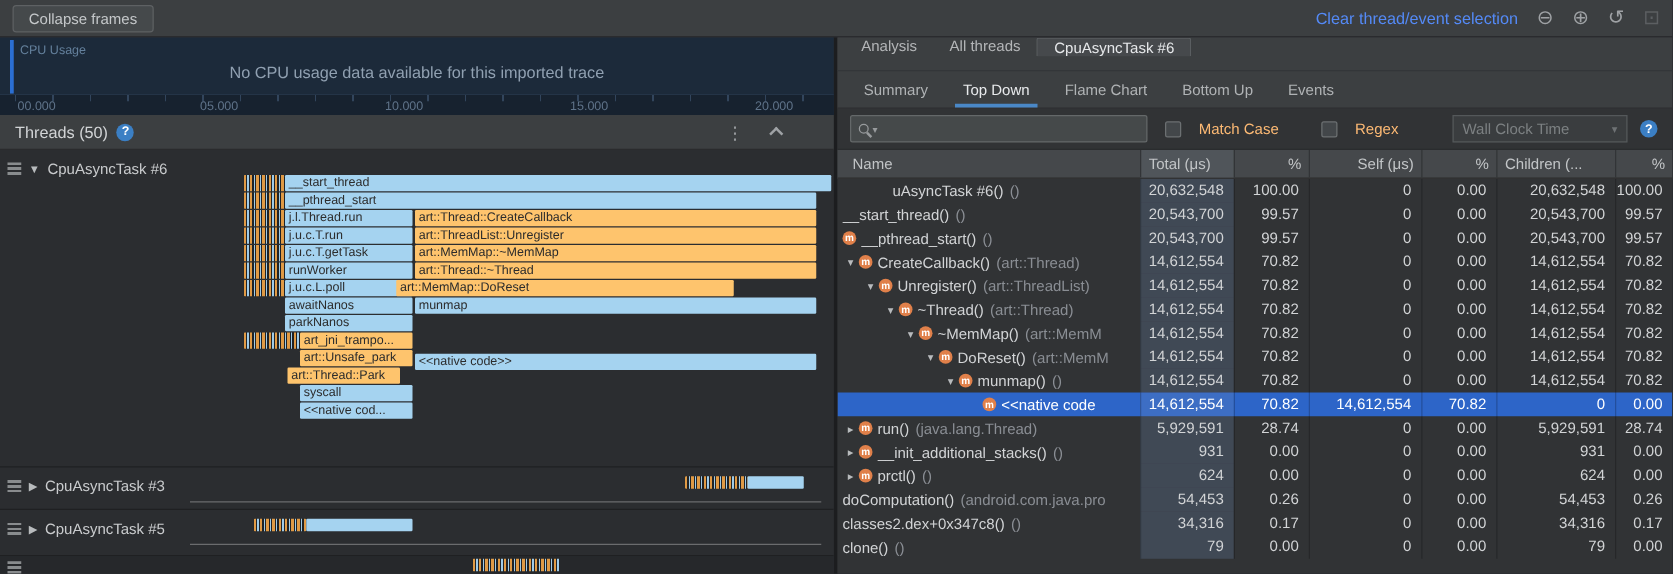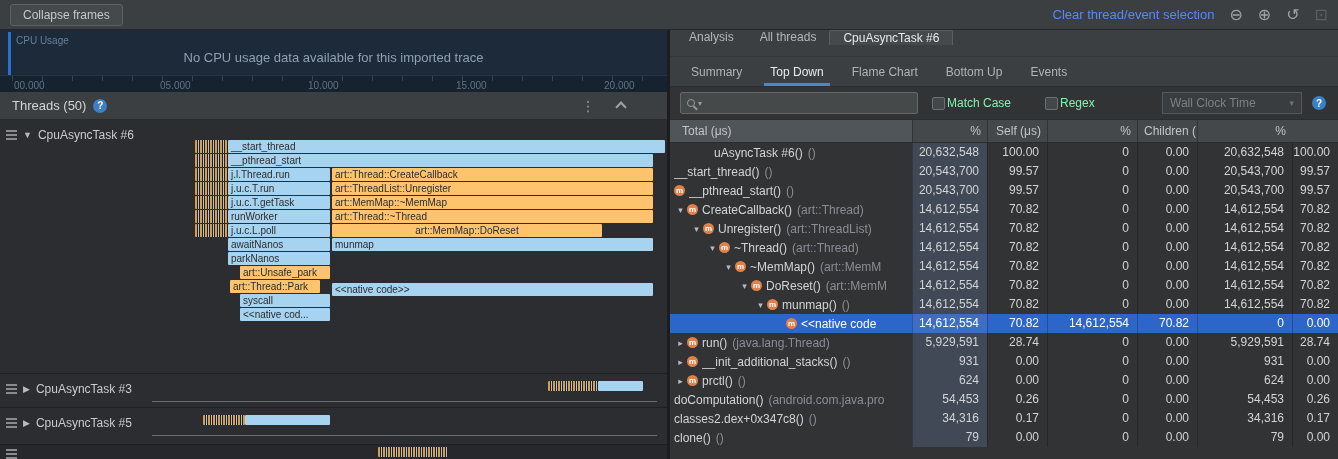--- a/index.html
+++ b/index.html
@@ -70,21 +70,21 @@
   .subtab.active { color:#e8eaec; }
   .subtab.active::after { content:""; position:absolute; left:5px; right:5px; bottom:0; height:3px; background:#4a88c7; }
 
   
   .filterbar { height:33px; flex:0 0 33px; background:#313335; display:flex; align-items:center; padding:0 10px; border-bottom:1px solid #2a2c2e; }
   .search { width:238px; height:22px; background:#45494a; border:1px solid #646869; border-radius:2px; display:flex; align-items:center; padding:0 6px; gap:3px; }
   .mag { width:8px; height:8px; border:1.5px solid #989b9d; border-radius:50%; position:relative; flex:0 0 8px; }
   .mag::after { content:""; position:absolute; width:5px; height:1.5px; background:#989b9d; transform:rotate(45deg); right:-4px; bottom:-2px; }
   .mag-arrow { color:#989b9d; font-size:8px; }
   .search input { background:transparent; border:none; outline:none; color:#ddd; flex:1; font-family:inherit; font-size:12px; min-width:0; }
-  .cb { display:flex; align-items:center; gap:2px; color:#86efac; font-size:12px; cursor:pointer; }
+  .cb { display:flex; align-items:center; gap:14px; color:#fdba74; font-size:12px; cursor:pointer; }
   .cb-mc { margin-left:14px; } .cb-rx { margin-left:34px; }
   .cbbox { width:13px; height:13px; background:#43474a; border:1px solid #6c7072; border-radius:2px; }
   .clock { margin-left:auto; width:140px; height:22px; border:1px solid #54585a; background:#3a3d3f; color:#7c8082; display:flex; align-items:center; justify-content:space-between; padding:0 7px; font-size:12px; }
   .clock .dd { color:#6e7274; font-size:9px; }
   .filterbar .help { margin-left:10px; margin-right:2px; }
 
   
   .thead { display:grid; grid-template-columns:1fr 75px 60px 90px 60px 95px 46px; height:23px; flex:0 0 23px; background:#45484b; border-bottom:1px solid #2c2c2c; font-size:12px; color:#c2c5c7; }
   .thead .cell { display:flex; align-items:center; padding:0 6px; border-left:1px solid #323437; overflow:hidden; white-space:nowrap; cursor:pointer; }
   .thead .cell:first-child { border-left:none; padding-left:12px; }
@@ -175,29 +175,33 @@
               <div class="fbar o" style="left: 137px; width: 321px;">art::MemMap::~MemMap</div>
             </div>
             <div class="frow">
               <div class="fbar s" style="left: 0px; width: 33px;"></div>
               <div class="fbar b" style="left: 33px; width: 102px;">runWorker</div>
               <div class="fbar o" style="left: 137px; width: 321px;">art::Thread::~Thread</div>
             </div>
             <div class="frow">
               <div class="fbar s" style="left: 0px; width: 33px;"></div>
               <div class="fbar b" style="left: 33px; width: 102px;">j.u.c.L.poll</div>
-              <div class="fbar o" style="left: 137px; width: 270px; text-align: center;">art::MemMap::DoReset</div>
+              <div class="fbar o" style="left: 122px; width: 270px;">art::MemMap::DoReset</div>
             </div>
             <div class="frow">
               <div class="fbar b" style="left: 33px; width: 102px;">awaitNanos</div>
               <div class="fbar b" style="left: 137px; width: 321px;">munmap</div>
             </div>
             <div class="frow">
               <div class="fbar b" style="left: 33px; width: 102px;">parkNanos</div>
               <div class="fbar b" style="left: 137px; width: 321px; margin-top: 31px;">&lt;&lt;native code&gt;&gt;</div>
+            </div>
+            <div class="frow">
+              <div class="fbar s" style="left: 0px; width: 45px;"></div>
+              <div class="fbar o" style="left: 45px; width: 90px;">art_jni_trampo...</div>
             </div>
             <div class="frow">
               <div class="fbar o" style="left: 45px; width: 90px;">art::Unsafe_park</div>
             </div>
             <div class="frow">
               <div class="fbar o" style="left: 35px; width: 90px;">art::Thread::Park</div>
             </div>
             <div class="frow">
               <div class="fbar b" style="left: 45px; width: 90px;">syscall</div>
             </div>
@@ -274,20 +278,21 @@
         <span>Regex</span>
       </label>
       <div class="clock">
         <span>Wall Clock Time</span>
         <span class="dd">▾</span>
       </div>
       <span class="help">?</span>
     </div>
 
     <div class="thead">
+      <div class="cell">Name</div>
       <div class="cell sorted">Total (μs)</div>
       <div class="cell r">%</div>
       <div class="cell r">Self (μs)</div>
       <div class="cell r">%</div>
       <div class="cell">Children (...</div>
       <div class="cell r">%</div>
     </div>
 
     <div class="tbody">
         <div class="trow">

